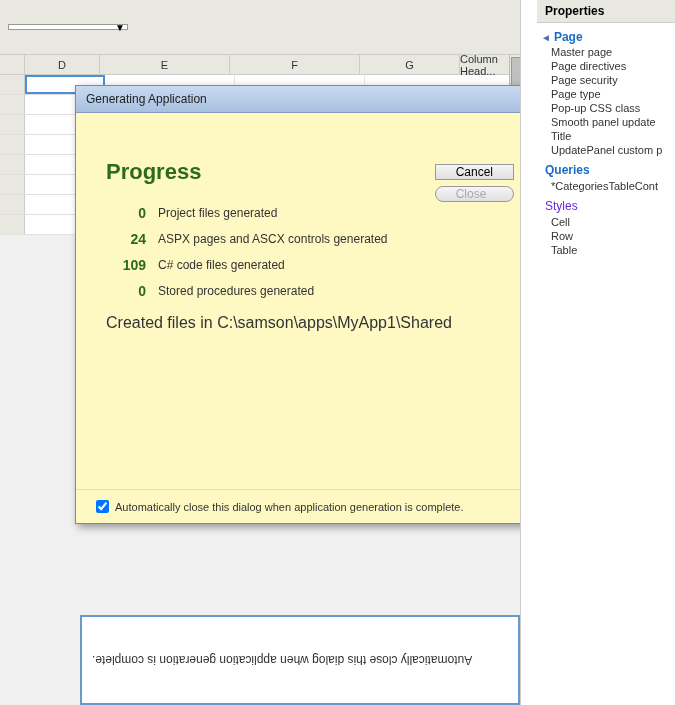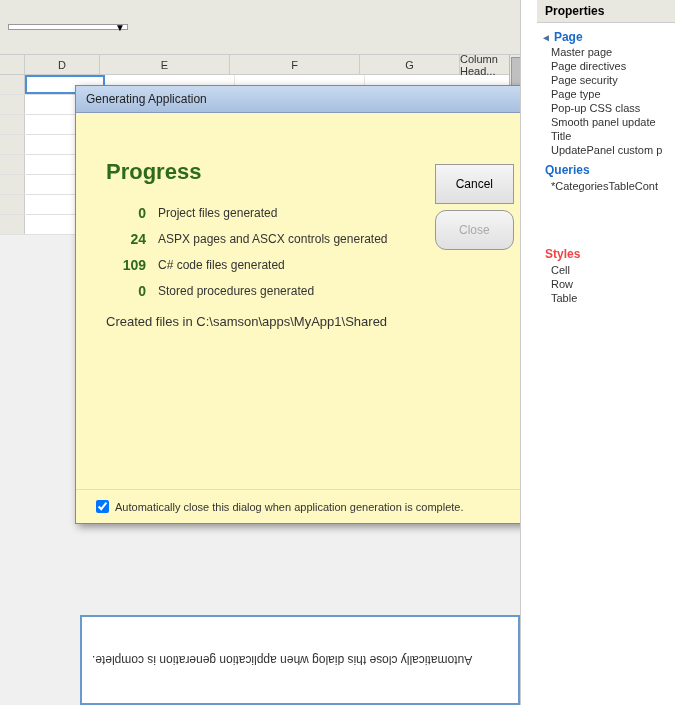--- a/index.html
+++ b/index.html
@@ -143,25 +143,24 @@
       color: #333;
       cursor: pointer;
     }
     .prop-queries {
       color: #1a6bc9;
       font-weight: bold;
       font-size: 12px;
       padding: 1px 4px;
     }
     .prop-styles {
-      color: #ef4444;
-      font-weight: bold;
+      color: #6d28d9;
+      font-weight: normal;
       font-size: 12px;
       padding: 1px 4px;
-      margin-top: 48px;
     }
 
     
     .dialog {
       position: absolute;
       top: 85px;
       left: 75px;
       width: 460px;
       background: #fef9c3;
       border: 1px solid #888;
@@ -203,40 +202,40 @@
       text-align: right;
       margin-right: 12px;
     }
     .progress-label {
       color: #333;
       font-size: 12px;
       text-align: center;
     }
     .progress-path {
       color: #333;
-      font-size: 13px;
+      font-size: 16px;
       margin-top: 5px;
     }
 
     .dialog-buttons {
       position: absolute;
       top: 25px;
       right: 20px;
       display: flex;
       flex-direction: column;
       gap: 6px;
     }
     .btn {
       background: linear-gradient(to bottom, #f5f5f5, #e0e0e0);
       border: 1px solid #999;
-      padding: 12px 20px;
+      padding: 0 20px;
       font-size: 12px;
       cursor: pointer;
       min-width: 70px;
-      text-align: center;
+      text-align: left;
     }
     .btn:disabled {
       color: #aaa;
       cursor: default;
       border-radius: 11px;
     }
 
     .dialog-footer {
       border-top: 1px solid #ddd;
       padding: 10px 20px;

